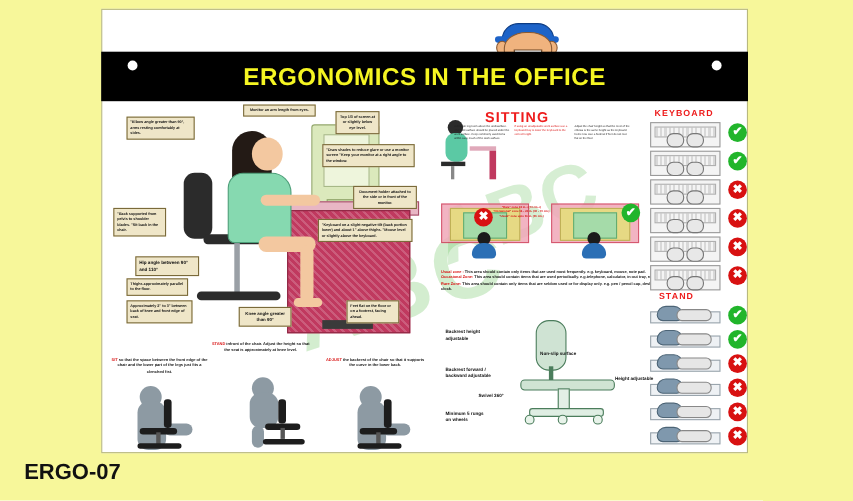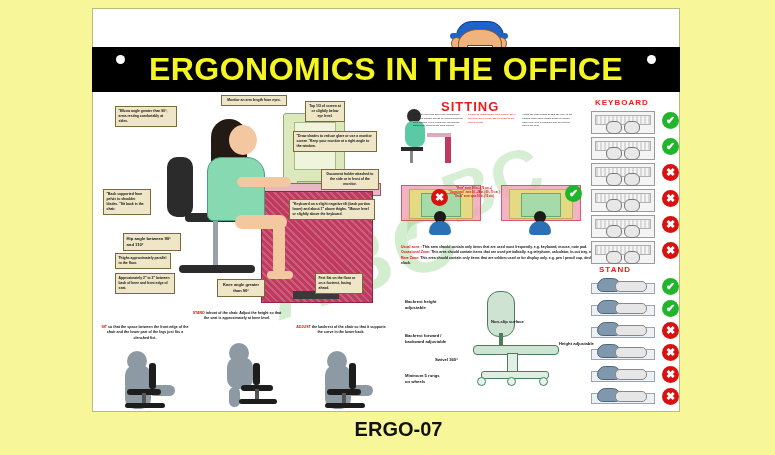--- a/index.html
+++ b/index.html
@@ -19,21 +19,21 @@
   .chain.l{left:124px;}
   .chain.r{left:648px;}
   .chain:after{content:"";position:absolute;bottom:-6px;left:-4px;width:10px;height:10px;
     border-radius:50%;background:#fff;border:1px solid #7a7a7a;}
   
   .banner{
     position:absolute;left:92px;top:47px;width:588px;height:45px;
     background:#000;display:flex;align-items:center;justify-content:center;
   }
   .banner-title{
-    color:#f5f522;font-weight:bold;font-size:32px;letter-spacing:.5px;
+    color:#f5f522;font-weight:bold;font-size:22px;letter-spacing:.5px;
     font-family:"Liberation Sans",sans-serif;white-space:nowrap;
   }
   .banner .stud{position:absolute;top:8px;width:9px;height:9px;border-radius:50%;background:#fff;}
   .banner .stud.l{left:24px;} .banner .stud.r{right:24px;}
   
   .mascot{position:absolute;left:355px;top:12px;width:62px;height:40px;}
   .mascot .face{position:absolute;left:10px;top:8px;width:42px;height:30px;border-radius:46%;
     background:#f0b37e;border:1px solid #8a5a33;}
   .mascot .hat{position:absolute;left:8px;top:0px;width:46px;height:16px;border-radius:22px 22px 4px 4px;
     background:#1d63c8;border:1px solid #0d3c84;}
@@ -148,21 +148,21 @@
   .cd-wheel{position:absolute;width:7px;height:7px;border-radius:50%;background:#e8f3ea;border:1px solid #4b7d5c;top:88px;}
   .cd-lab{position:absolute;font-size:4.2px;font-weight:bold;color:#111;line-height:1.35;}
   .tagline{position:absolute;left:96px;top:292px;font-size:15px;font-style:italic;font-weight:bold;
     color:#1b2f9e;font-family:"Liberation Serif",serif;letter-spacing:.4px;}
   
   .wm{position:absolute;left:170px;top:120px;font-size:86px;font-weight:bold;color:rgba(120,200,110,.33);
     transform:rotate(-18deg);pointer-events:none;letter-spacing:4px;font-family:"Liberation Sans",sans-serif;}
   .wm2{position:absolute;left:300px;top:60px;font-size:70px;font-weight:bold;color:rgba(120,200,110,.30);
     transform:rotate(-20deg);pointer-events:none;font-family:"Liberation Sans",sans-serif;}
   
-  .caption{position:absolute;left:0;right:0;top:418px;text-align:center;font-size:20px;font-weight:bold;color:#111;padding-left:22px;}
+  .caption{position:absolute;left:0;right:0;top:418px;text-align:left;font-size:20px;font-weight:bold;color:#111;padding-left:22px;}
 </style>
 </head>
 <body>
 
 <div class="chain l"></div>
 <div class="chain r"></div>
 
 <div class="poster">
 
   <div class="mascot">

